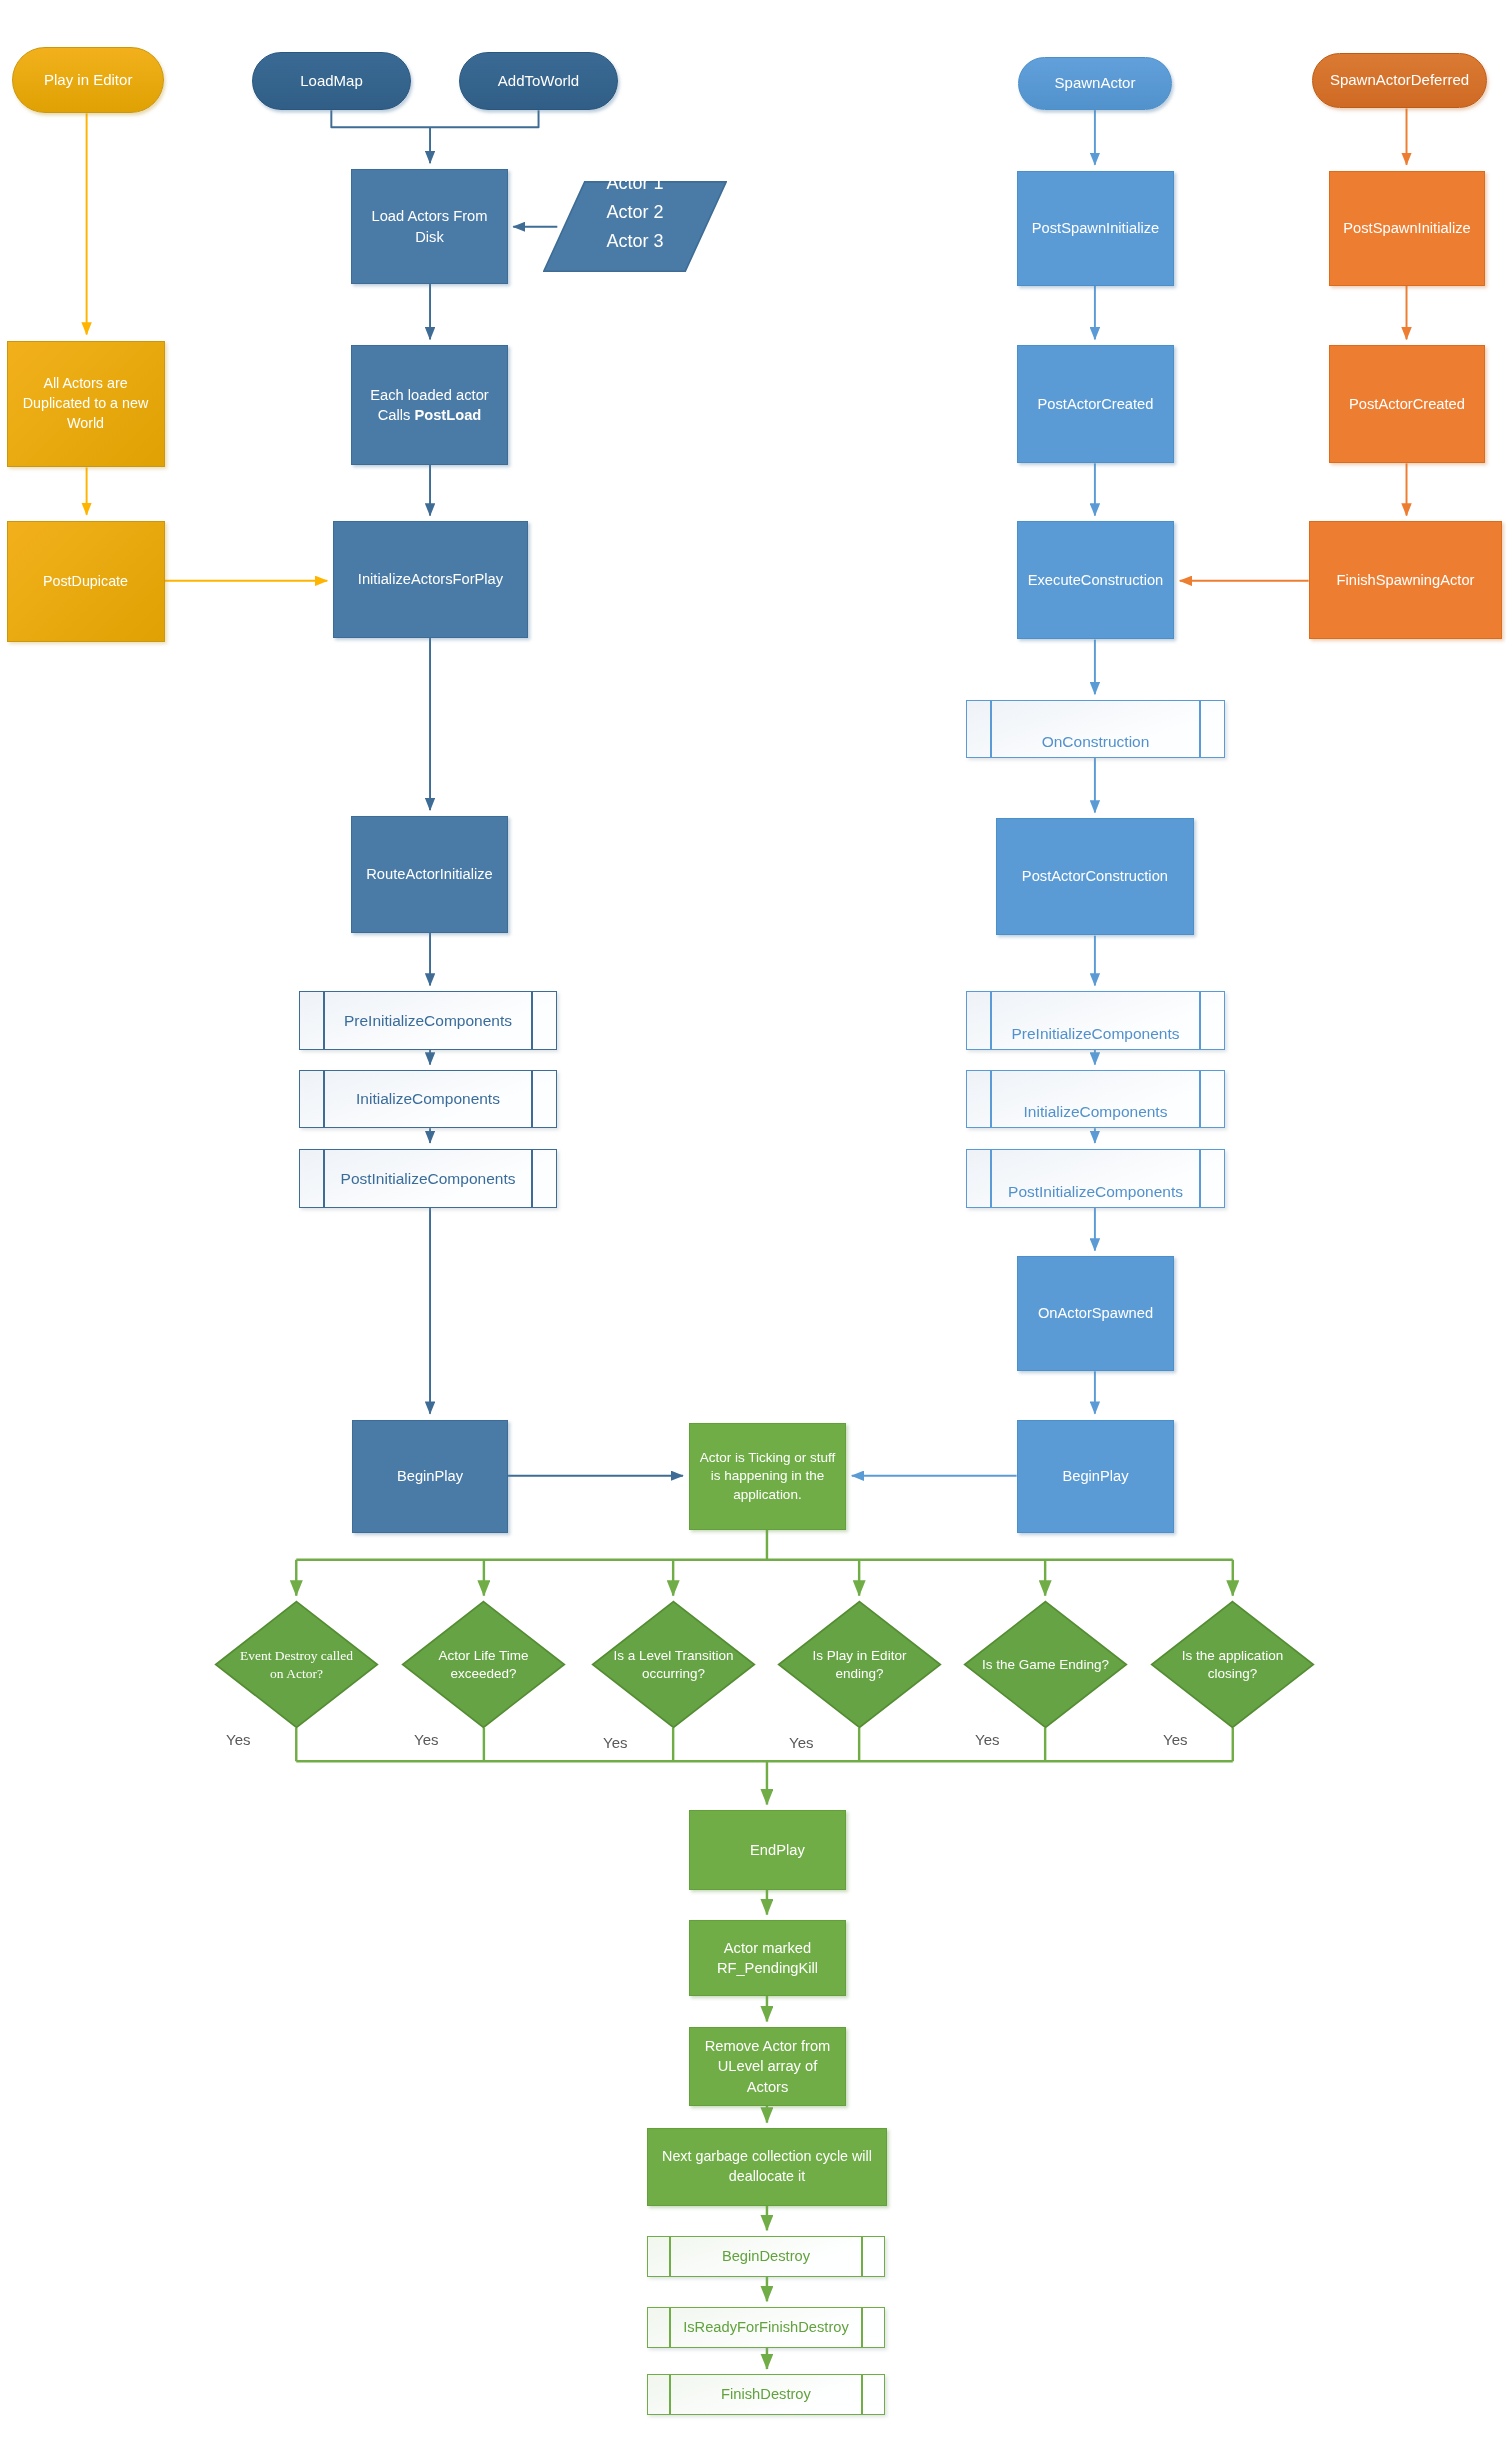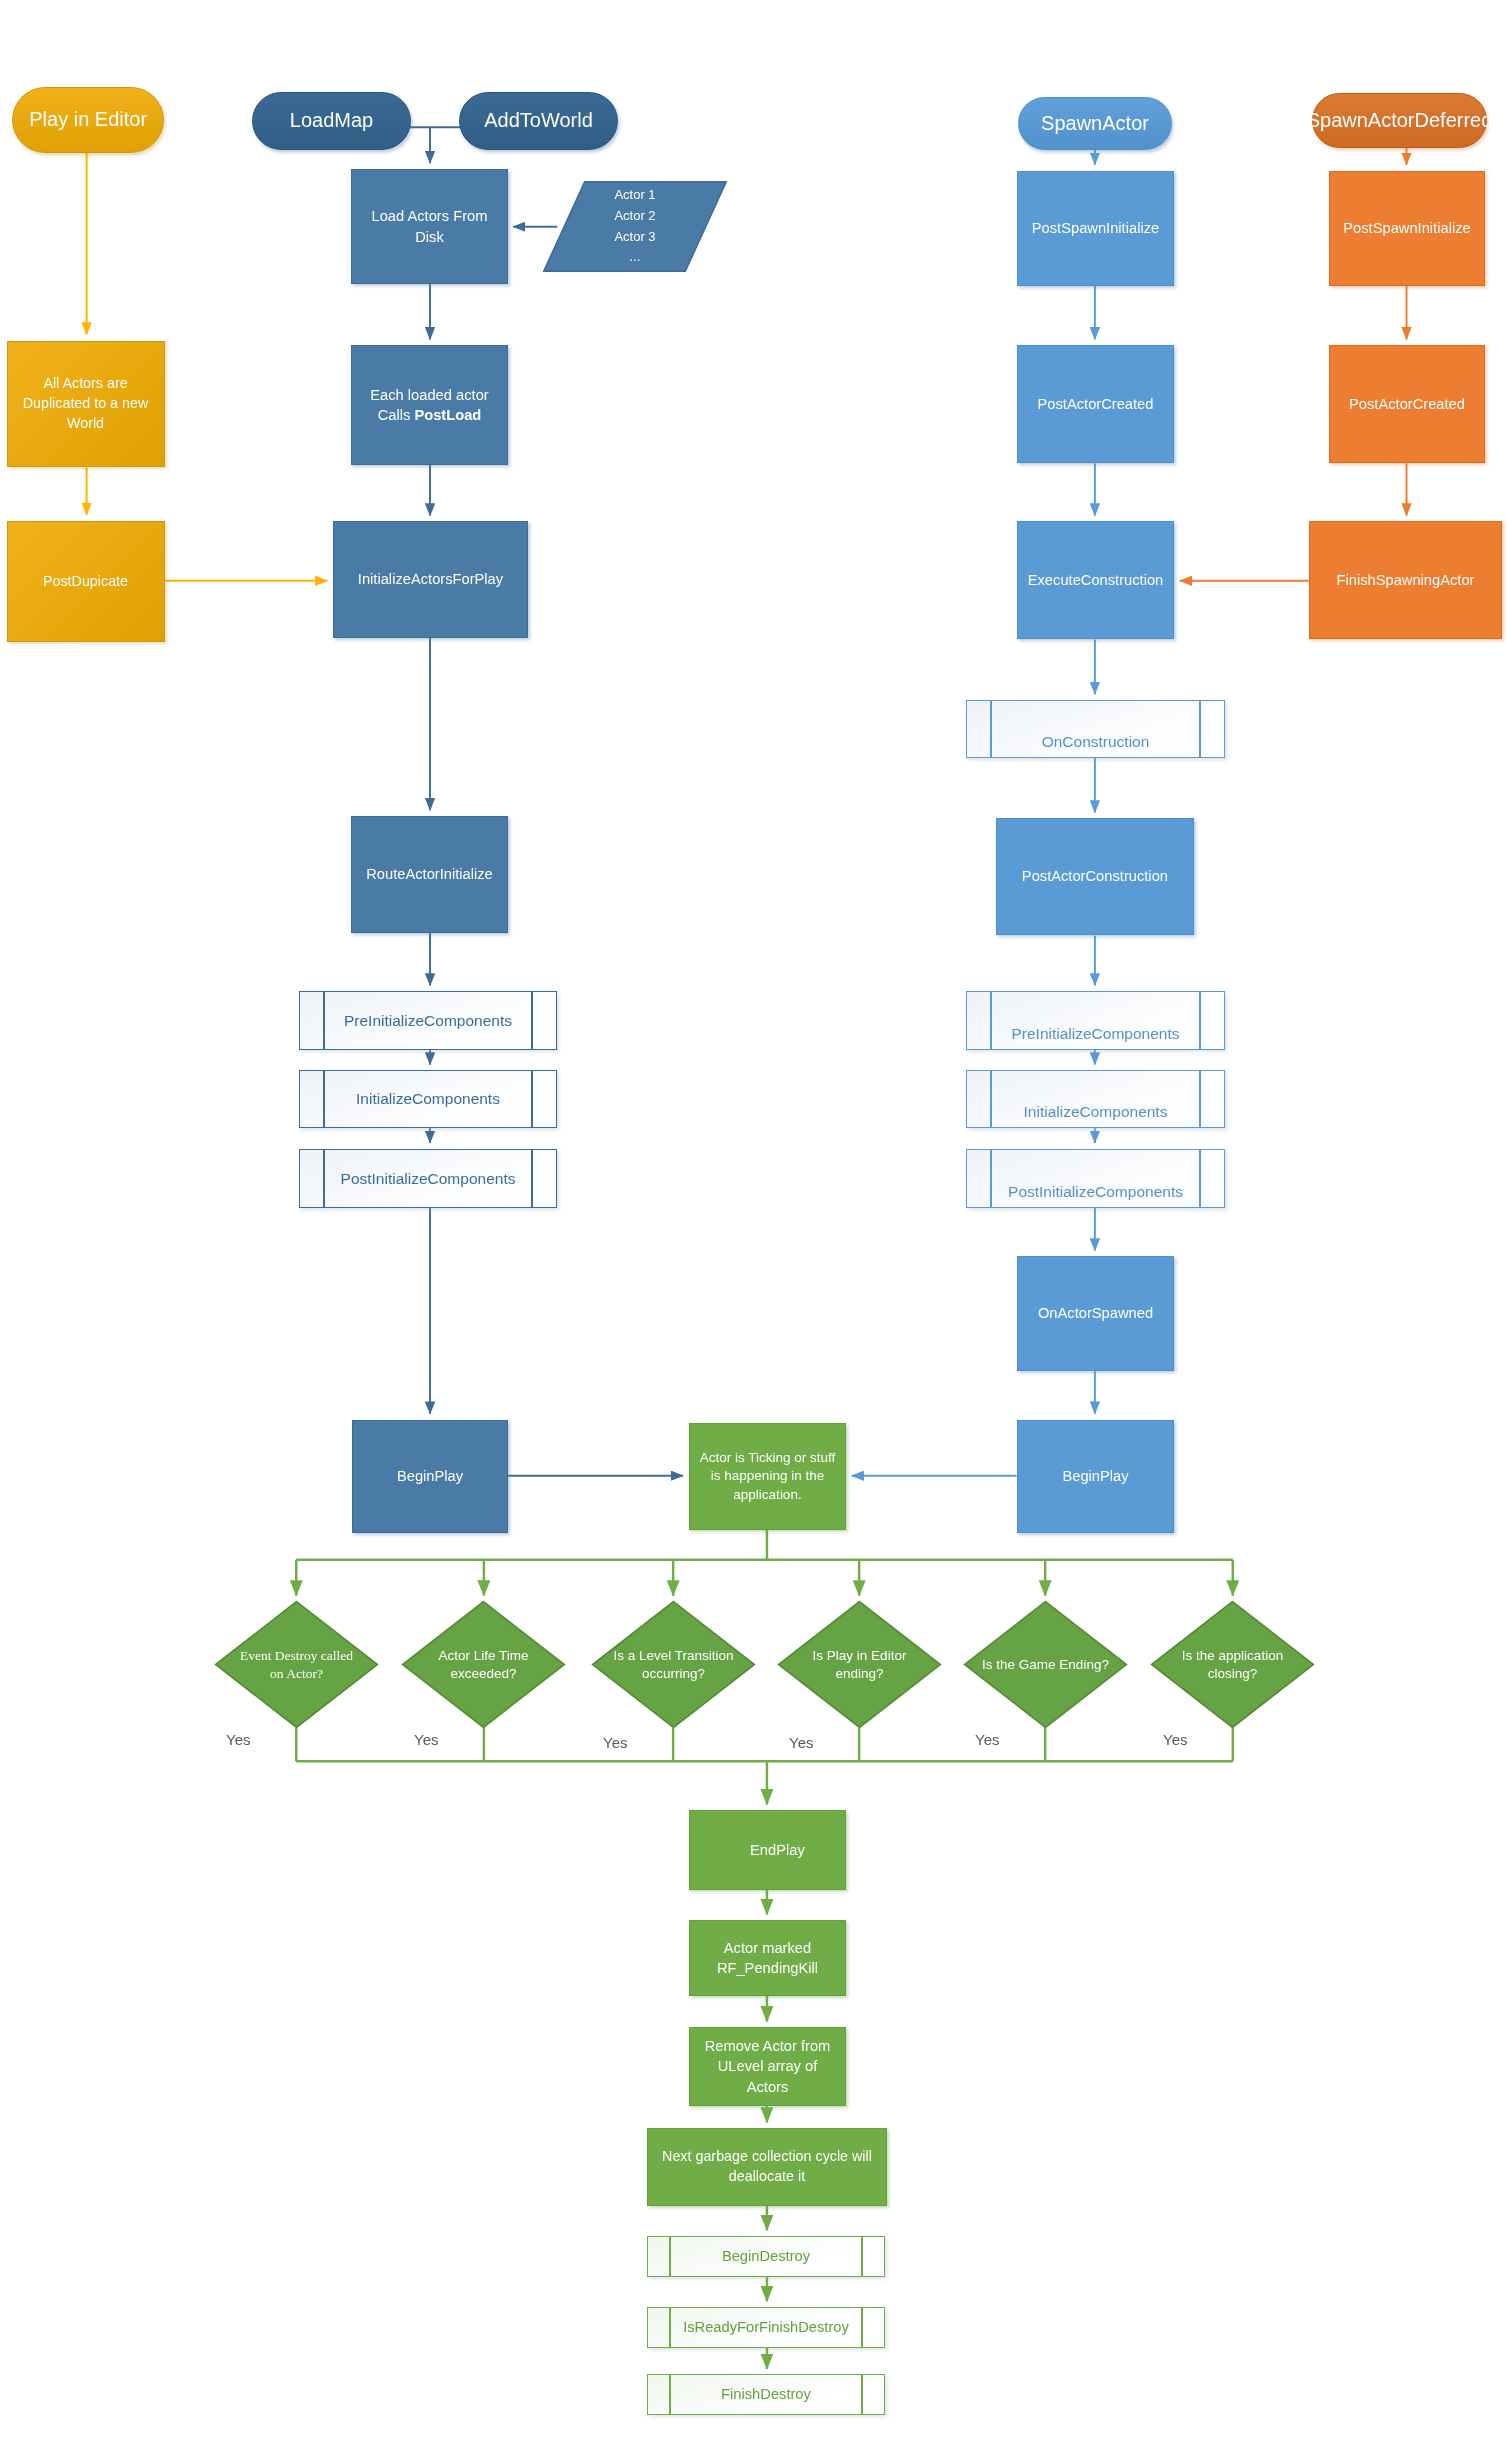--- a/index.html
+++ b/index.html
@@ -6,21 +6,21 @@
   #canvas{
     position:relative;width:1507px;height:2462px;background:#ffffff;overflow:hidden;
     font-family:"Liberation Sans",sans-serif;
   }
   #wires{position:absolute;left:0;top:0;width:1507px;height:2462px;z-index:1;}
   .node{
     position:absolute;z-index:2;display:flex;align-items:center;justify-content:center;
     text-align:center;box-sizing:border-box;color:#fff;line-height:1.38;padding:4.9px 8.2px;
   }
   
-  .term{border-radius:815px;font-size:20px;margin-top:40px;}
+  .term{border-radius:815px;font-size:15px;}
   .term-gold{background:linear-gradient(180deg,var(--gold-top),var(--gold-bottom));border:1.6px solid var(--gold-border);box-shadow:1.6px 2.4px 3.3px rgba(190,150,40,.35);}
   .term-dblue{background:linear-gradient(180deg,#3a6a94,#305e86);border:1.6px solid var(--dblue-term-border);box-shadow:1.6px 2.4px 3.3px rgba(91,130,166,.4);}
   .term-lblue{background:linear-gradient(180deg,#61a0da,#5292cc);border:1.6px solid var(--lblue-border);box-shadow:1.6px 2.4px 3.3px rgba(91,130,166,.4);text-align:right;}
   .term-orange{background:linear-gradient(180deg,#da7a33,#cf6a24);border:1.6px solid var(--orange-term-border);box-shadow:1.6px 2.4px 3.3px rgba(200,120,60,.35);}
   
   .proc{font-size:14.7px;}
   .proc-gold{background:linear-gradient(135deg,var(--gold-top),var(--gold-bottom));border:1.6px solid var(--gold-border);box-shadow:1.6px 2.4px 3.3px rgba(190,150,40,.3);font-size:14.3px;}
   .proc-dblue{background:var(--dblue-fill);border:1.6px solid var(--dblue-border);box-shadow:1.6px 2.4px 3.3px rgba(91,130,166,.4);}
   .proc-lblue{background:var(--lblue-fill);border:1.6px solid var(--lblue-border);box-shadow:1.6px 2.4px 3.3px rgba(91,130,166,.4);}
   .proc-orange{background:var(--orange-fill);border:1.6px solid var(--orange-border);box-shadow:1.6px 2.4px 3.3px rgba(200,120,60,.35);}
@@ -32,21 +32,21 @@
   .predef-dblue{border:1.6px solid var(--dblue-border);color:var(--dblue-text);}
   .predef-dblue .sl{background:var(--dblue-border);}
   .predef-lblue{border:1.6px solid var(--lblue-fill);color:var(--lblue-text);align-items:flex-end;}
   .predef-lblue .sl{background:var(--lblue-fill);}
   .predef-green{border:1.6px solid var(--green-fill);color:var(--green-text);background:linear-gradient(160deg,#f1f6ee 0%,#feffff 70%);font-size:14.7px;}
   .predef-green .sl{background:var(--green-fill);}
   
   .shape-holder{padding:0;}
   .shape-holder svg{position:absolute;left:0;top:0;width:100%;height:100%;}
   .shape-label{position:relative;z-index:2;color:#fff;}
-  .para-label{font-size:13px;line-height:1.6;}
+  .para-label{font-size:18px;line-height:1.6;}
   .diamond-label{font-size:13.5px;line-height:1.28;max-width:78%;}
   .green-mid{font-size:13.5px;}
   .yes-label{position:absolute;z-index:2;width:65px;text-align:left;font-size:15px;color:var(--yes-color);}
   .bold{font-weight:bold;}
 </style>
 </head>
 <body>
 
 <div id="canvas">
   <svg id="wires" viewBox="0 0 1847 3018">

